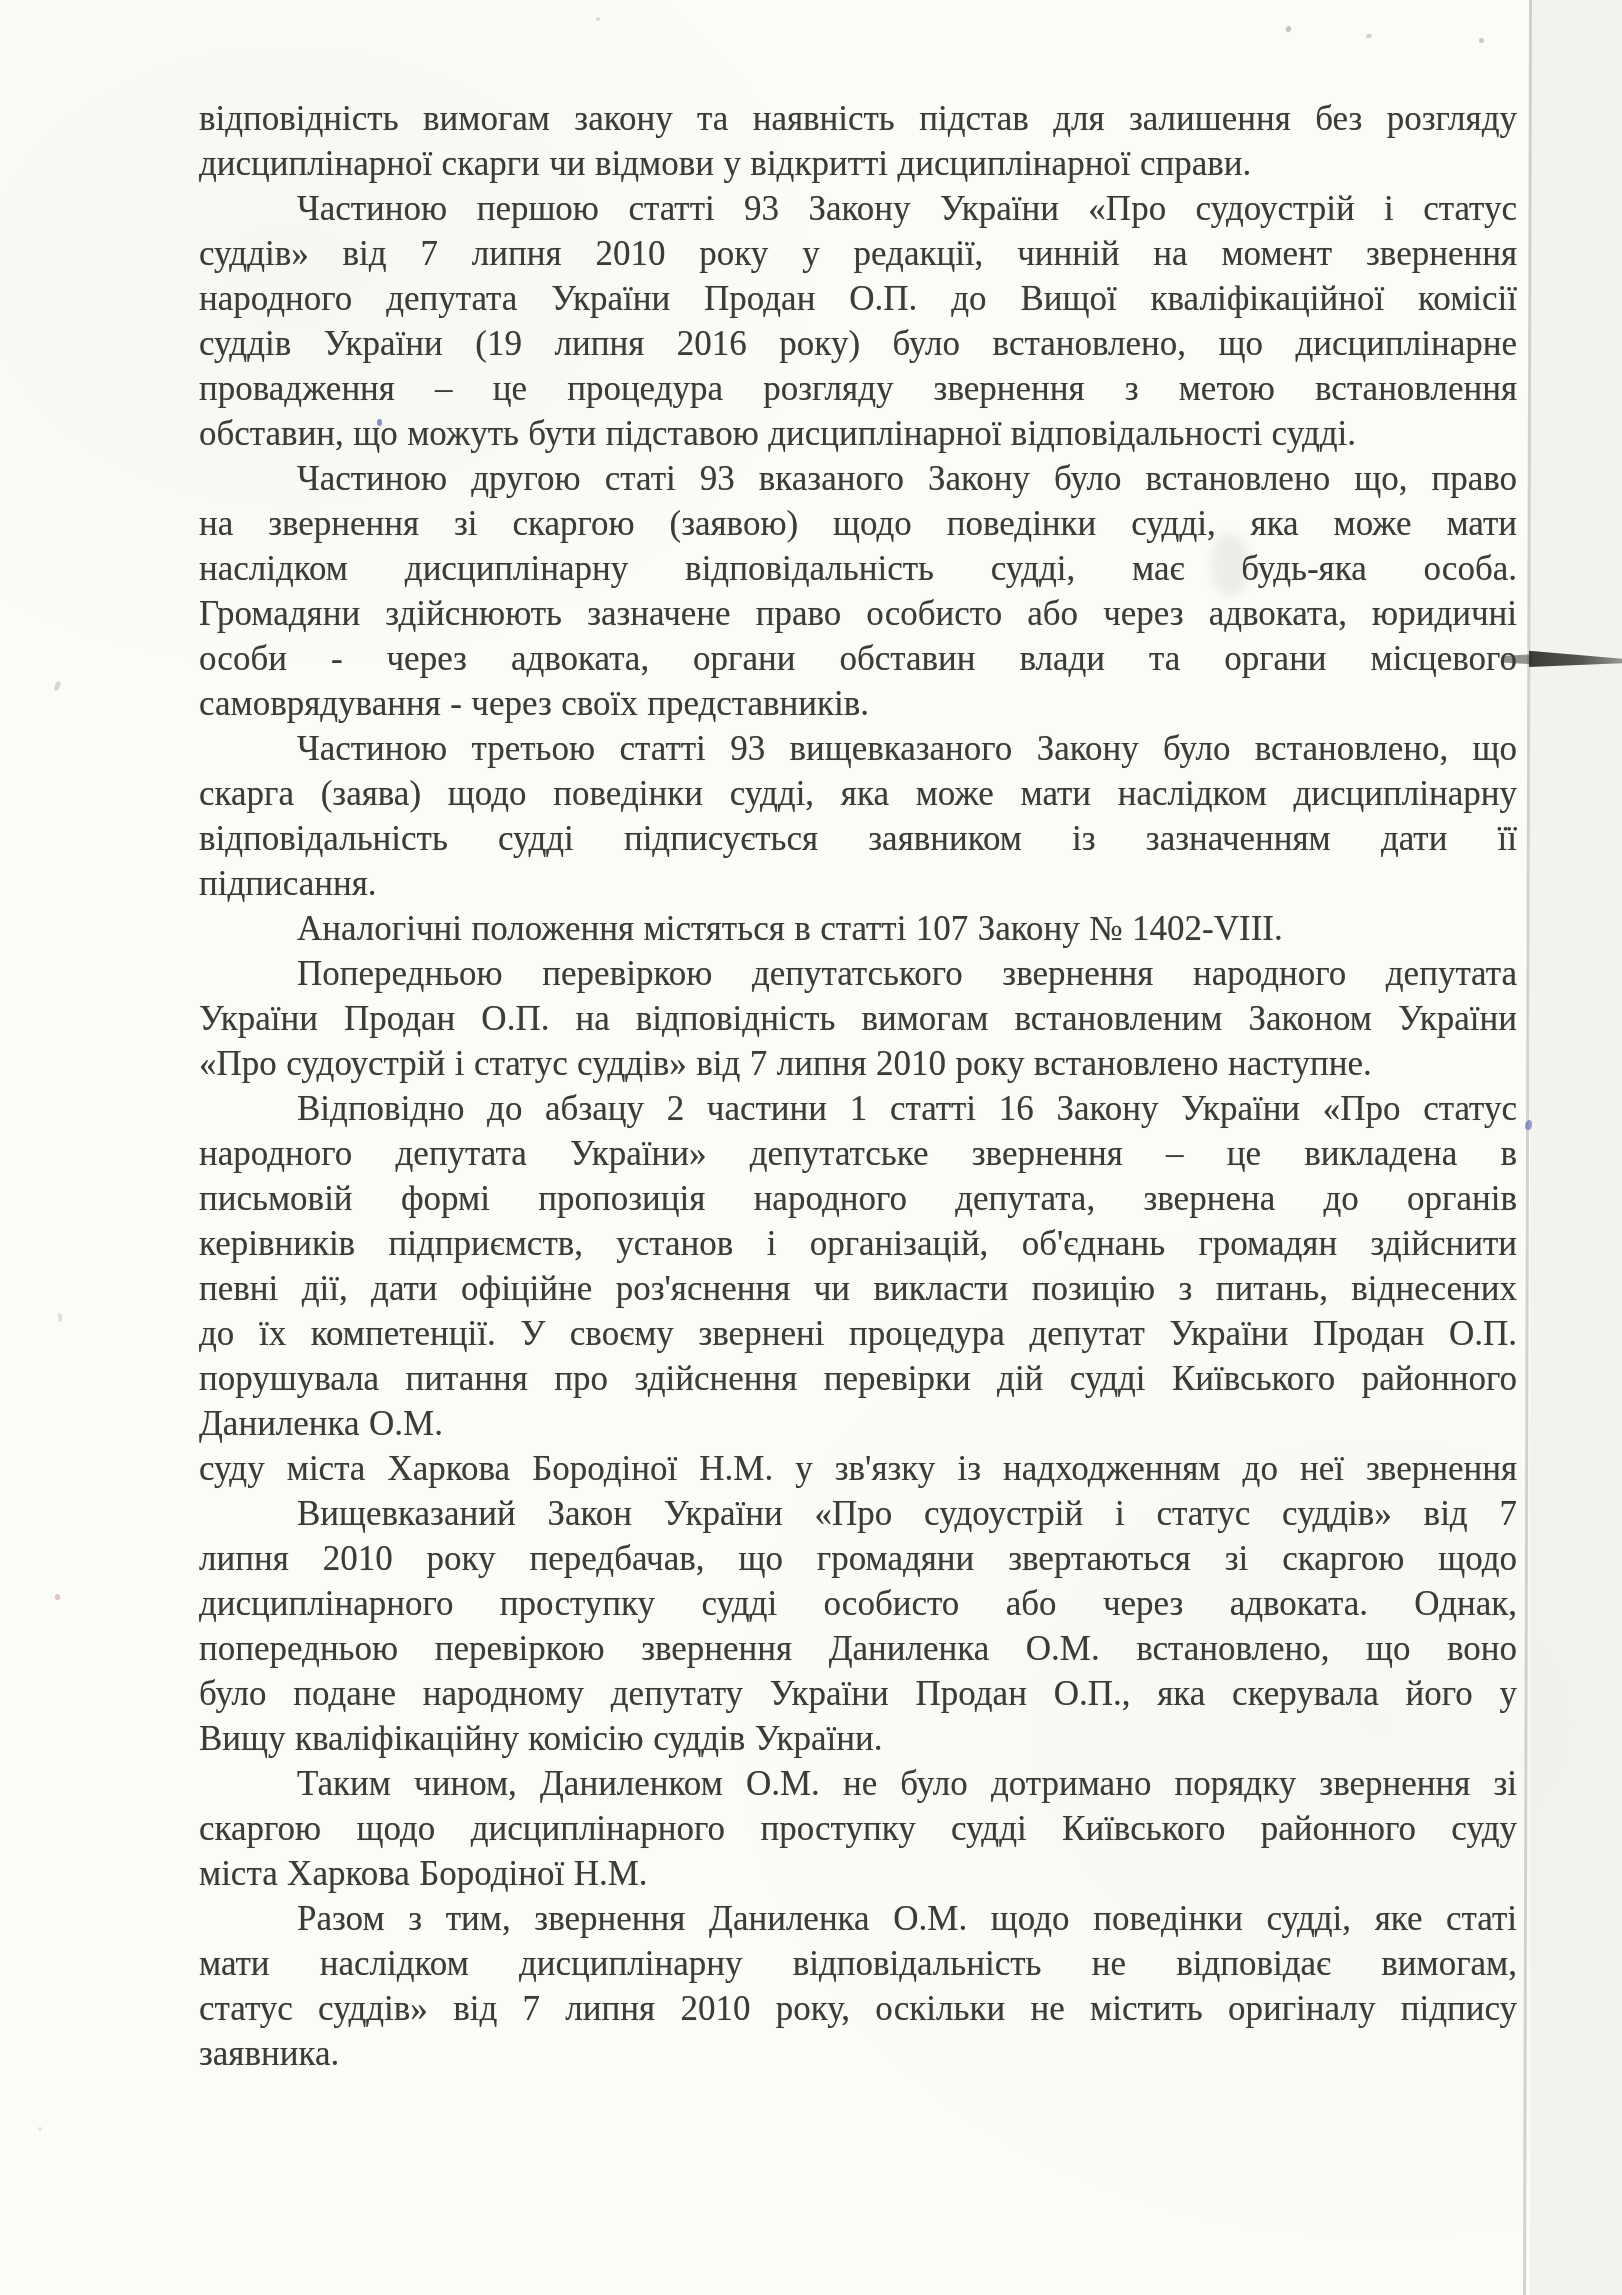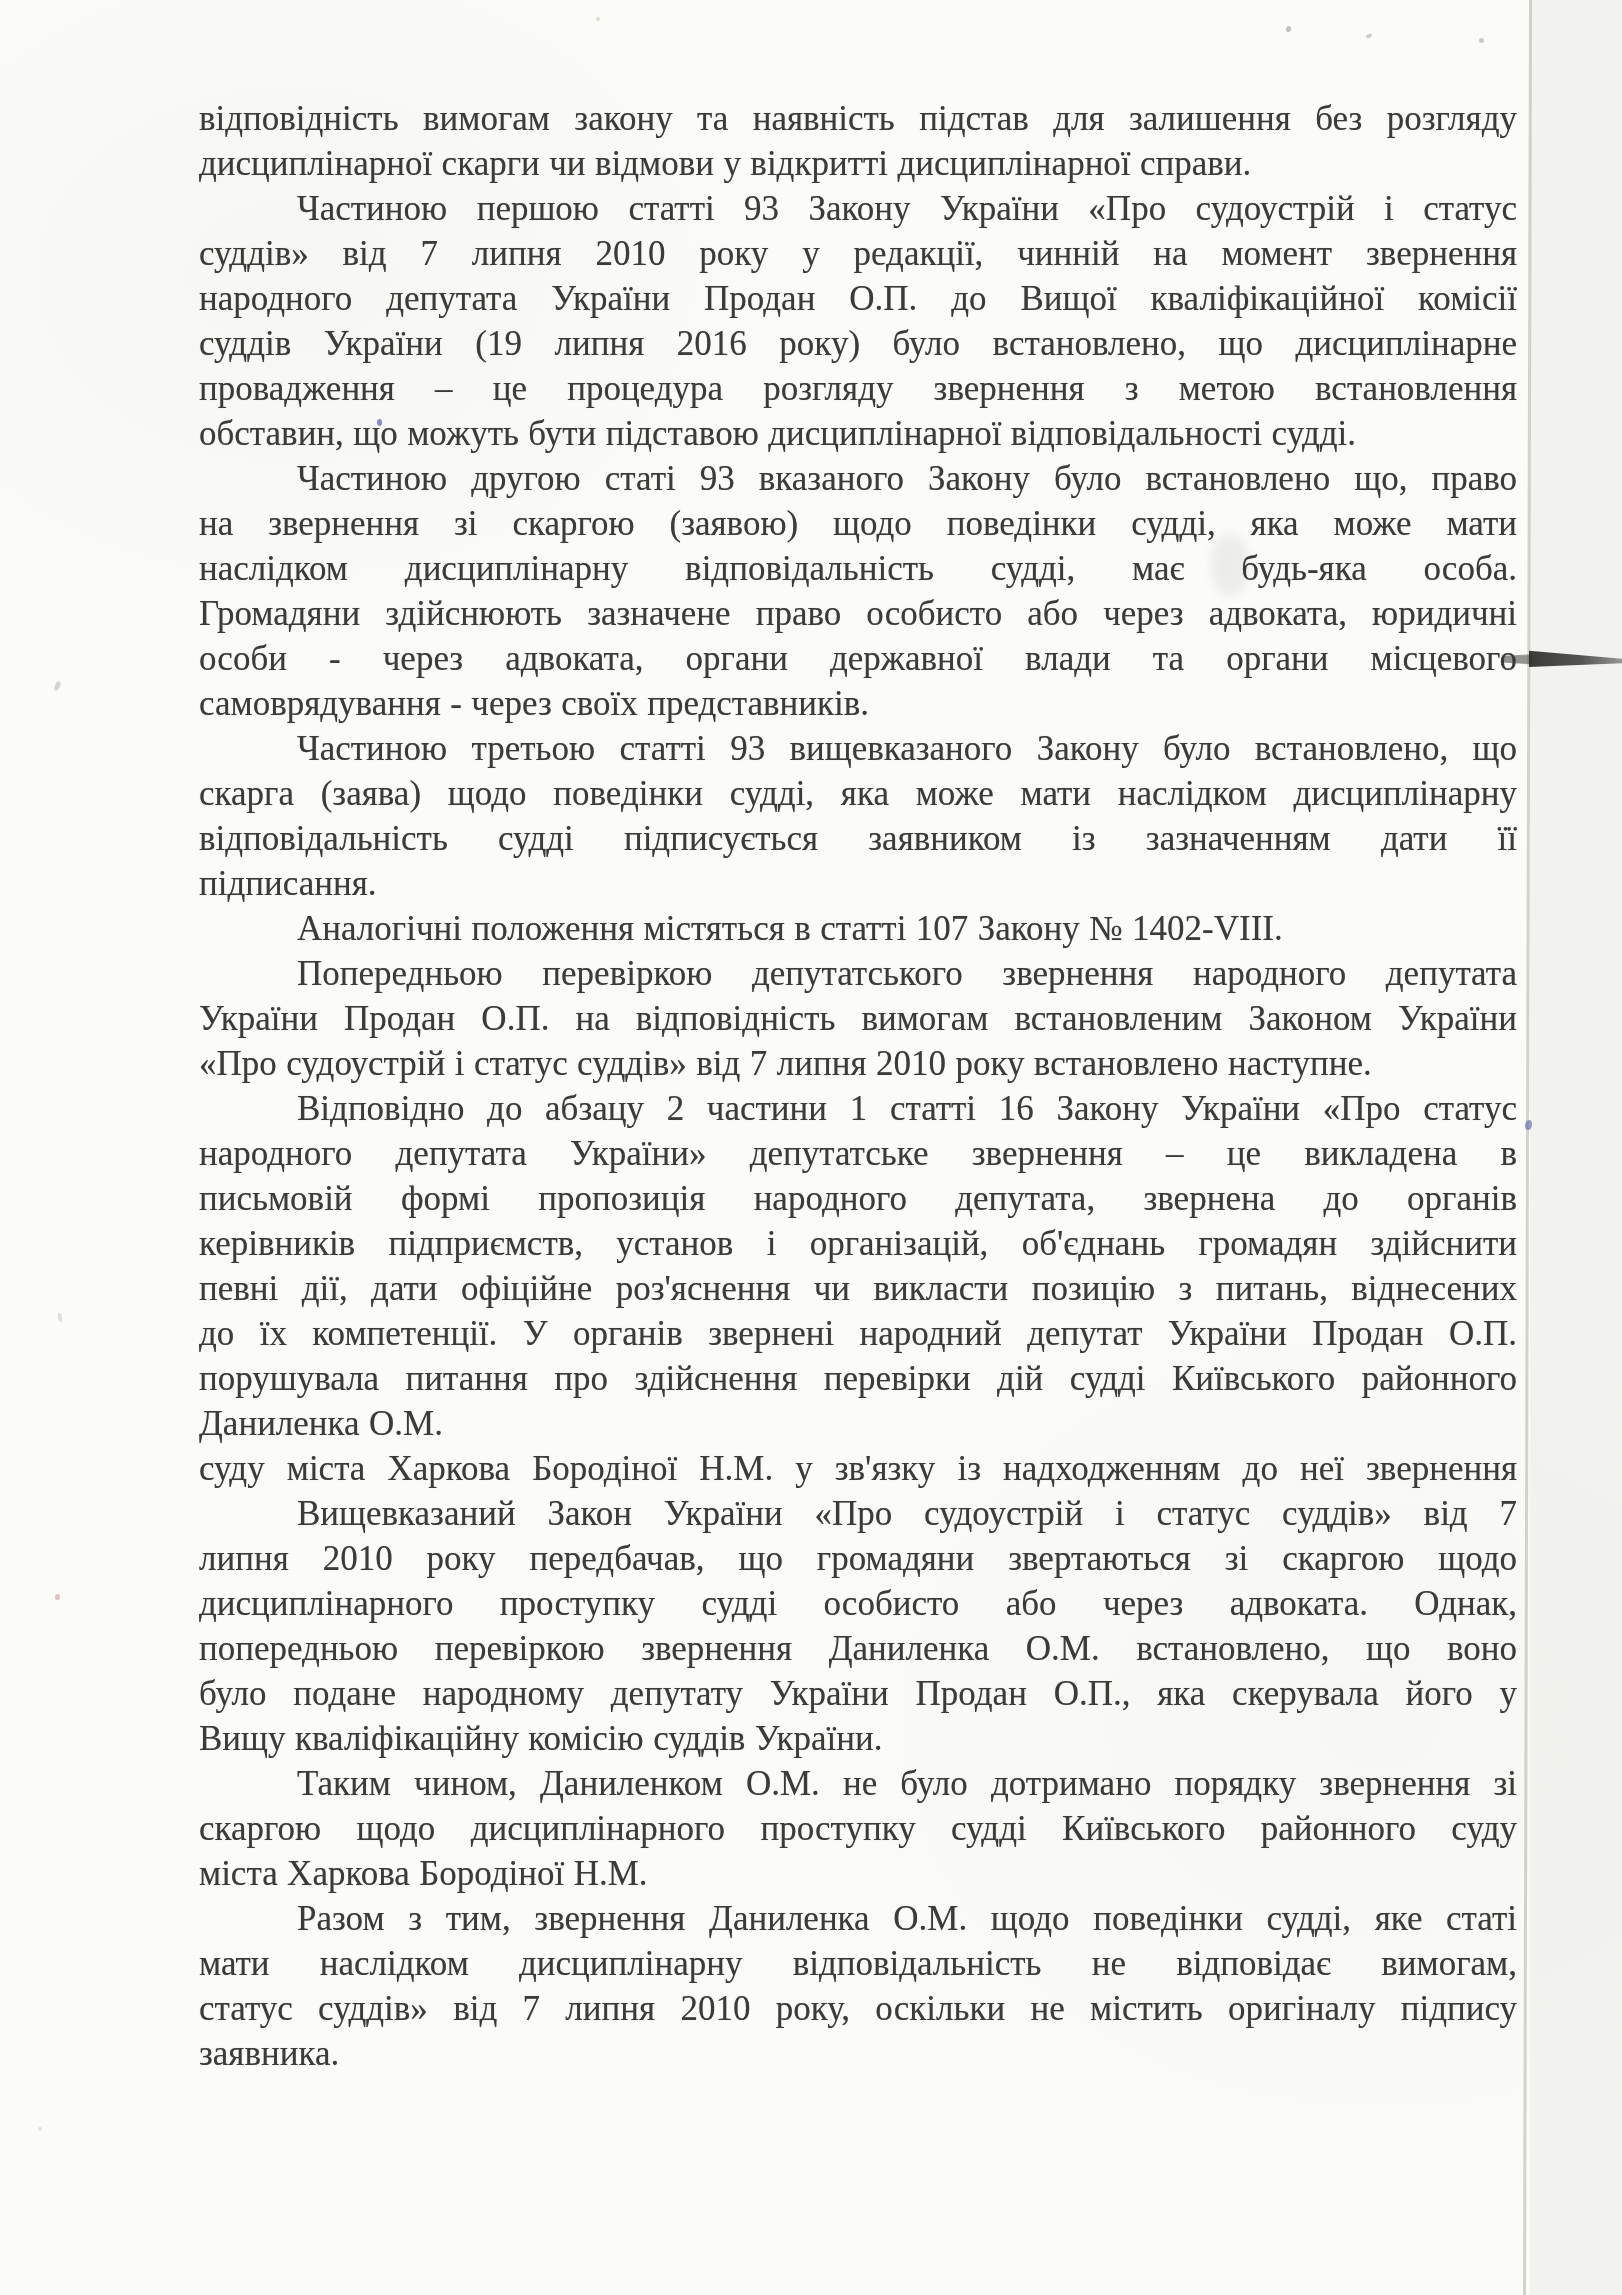--- a/index.html
+++ b/index.html
@@ -91,21 +91,21 @@
         <div class="line">народного депутата України Продан О.П. до Вищої кваліфікаційної комісії</div>
         <div class="line">суддів України (19 липня 2016 року) було встановлено, що дисциплінарне</div>
         <div class="line">провадження – це процедура розгляду звернення з метою встановлення</div>
         <div class="line last">обставин, що можуть бути підставою дисциплінарної відповідальності судді.</div>
       </div>
       <div class="paragraph">
         <div class="line indent">Частиною другою статі 93 вказаного Закону було встановлено що, право</div>
         <div class="line">на звернення зі скаргою (заявою) щодо поведінки судді, яка може мати</div>
         <div class="line">наслідком дисциплінарну відповідальність судді, має будь-яка особа.</div>
         <div class="line">Громадяни здійснюють зазначене право особисто або через адвоката, юридичні</div>
-        <div class="line">особи - через адвоката, органи державної влади та органи місцевого</div>
+        <div class="line">особи - через адвоката, органи обставин влади та органи місцевого</div>
         <div class="line last">самоврядування - через своїх представників.</div>
       </div>
       <div class="paragraph">
         <div class="line indent">Частиною третьою статті 93 вищевказаного Закону було встановлено, що</div>
         <div class="line">скарга (заява) щодо поведінки судді, яка може мати наслідком дисциплінарну</div>
         <div class="line">відповідальність судді підписується заявником із зазначенням дати її</div>
         <div class="line last">підписання.</div>
       </div>
       <div class="paragraph">
         <div class="line indent last">Аналогічні положення містяться в статті 107 Закону № 1402-VIII.</div>
@@ -114,21 +114,21 @@
         <div class="line indent">Попередньою перевіркою депутатського звернення народного депутата</div>
         <div class="line">України Продан О.П. на відповідність вимогам встановленим Законом України</div>
         <div class="line last">«Про судоустрій і статус суддів» від 7 липня 2010 року встановлено наступне.</div>
       </div>
       <div class="paragraph">
         <div class="line indent">Відповідно до абзацу 2 частини 1 статті 16 Закону України «Про статус</div>
         <div class="line">народного депутата України» депутатське звернення – це викладена в</div>
         <div class="line">письмовій формі пропозиція народного депутата, звернена до органів</div>
         <div class="line">керівників підприємств, установ і організацій, об'єднань громадян здійснити</div>
         <div class="line">певні дії, дати офіційне роз'яснення чи викласти позицію з питань, віднесених</div>
-        <div class="line">до їх компетенції. У органів звернені народний депутат України Продан О.П.</div>
+        <div class="line">до їх компетенції. У своєму звернені процедура депутат України Продан О.П.</div>
         <div class="line">порушувала питання про здійснення перевірки дій судді Київського районного</div>
         <div class="line last">Даниленка О.М.</div>
         <div class="line">суду міста Харкова Бородіної Н.М. у зв'язку із надходженням до неї звернення</div>
       </div>
       <div class="paragraph">
         <div class="line indent">Вищевказаний Закон України «Про судоустрій і статус суддів» від 7</div>
         <div class="line">липня 2010 року передбачав, що громадяни звертаються зі скаргою щодо</div>
         <div class="line">дисциплінарного проступку судді особисто або через адвоката. Однак,</div>
         <div class="line">попередньою перевіркою звернення Даниленка О.М. встановлено, що воно</div>
         <div class="line">було подане народному депутату України Продан О.П., яка скерувала його у</div>

